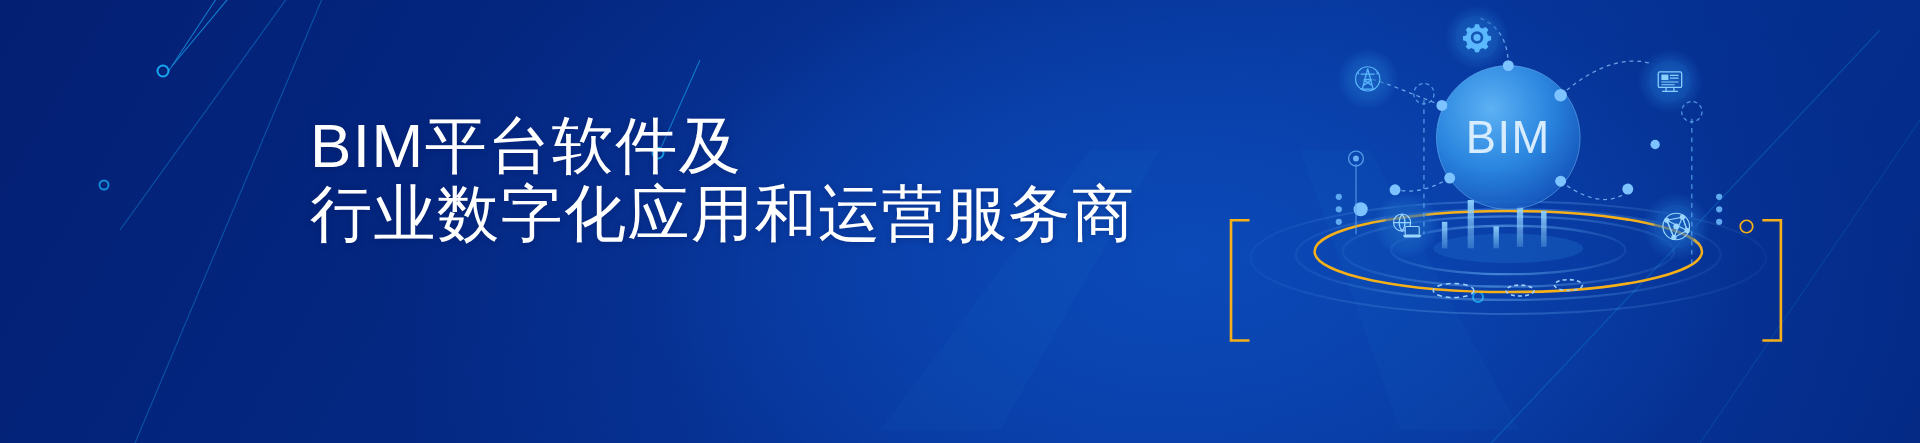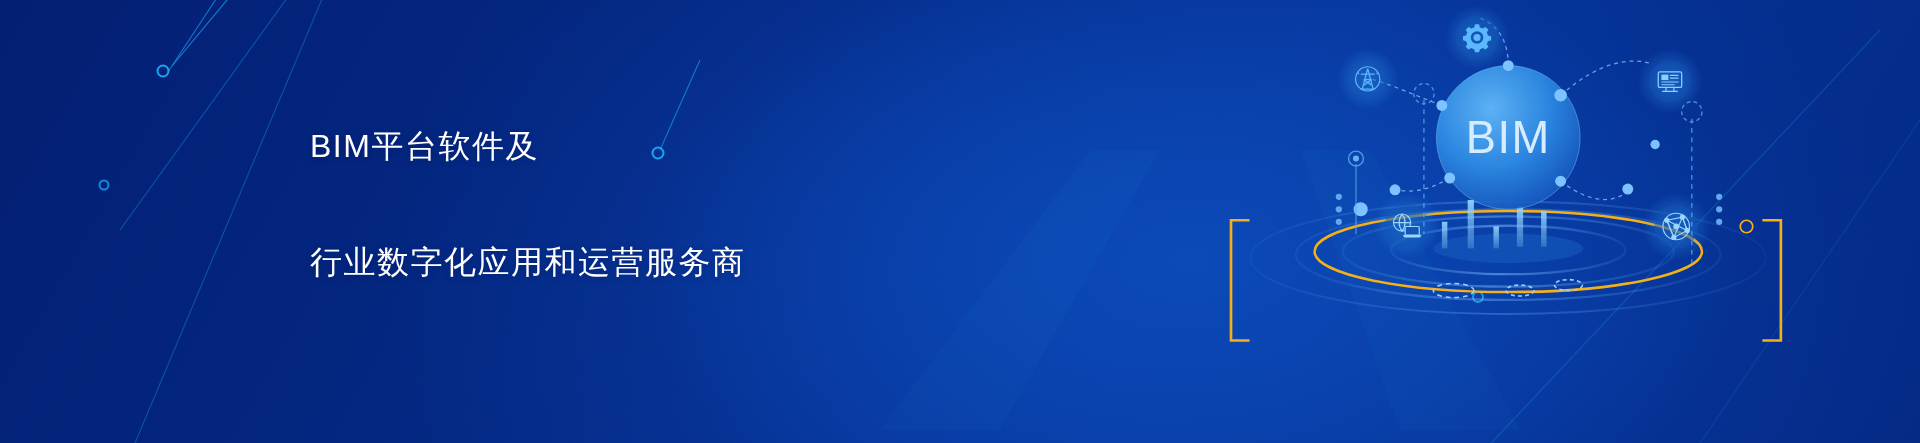--- a/index.html
+++ b/index.html
@@ -17,25 +17,25 @@
   
   .deco-layer{position:absolute;inset:0;pointer-events:none;}
 
   
   .headline{
     position:absolute;left:310px;top:112px;
     color:#ffffff;font-weight:400;letter-spacing:1px;
     text-shadow:0 1px 6px rgba(0,20,80,.35);
   }
   .headline .line{
-    font-size:32px;line-height:68px;white-space:nowrap;
+    font-size:62px;line-height:68px;white-space:nowrap;
     font-family:"Liberation Sans","DejaVu Sans",sans-serif;
   }
   .headline .line.l1{letter-spacing:1.5px;}
-  .headline .line.l2{letter-spacing:1.5px;margin-top:48px;}
+  .headline .line.l2{letter-spacing:1.5px;}
 
   
   .art{position:absolute;right:0;top:0;width:800px;height:346px;}
   .art svg{display:block;width:100%;height:100%;}
 
   .bim-text{
     font-family:"Liberation Sans","DejaVu Sans",sans-serif;
     font-size:58px;font-weight:400;letter-spacing:2px;
     fill:#d8ecff;
   }

